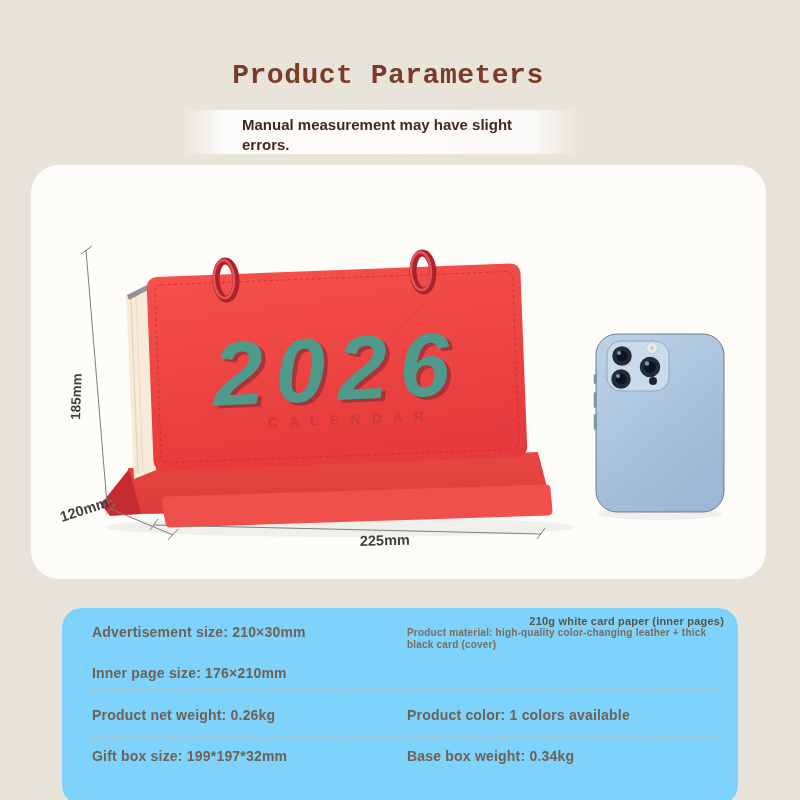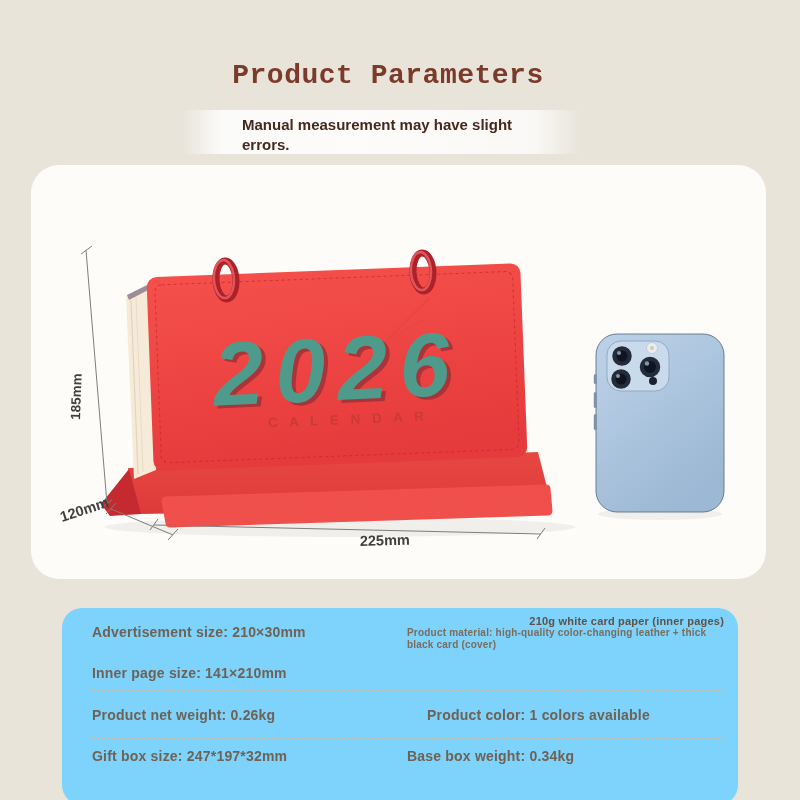--- a/index.html
+++ b/index.html
@@ -39,21 +39,21 @@
   }
   .spec-row{
     display:grid;grid-template-columns:315px 1fr;
     align-items:center;
     margin:0 14px 0 30px;
     border-bottom:1px dashed #C6BBA8;
     box-sizing:border-box;
   }
   .row-1{height:48px;}
   .row-2{height:35px;}
-  .row-3{height:48px;gap:20px;}
+  .row-3{height:48px;}
   .row-4{height:35px;}
   .cell-left{
     font-size:14px;font-weight:700;letter-spacing:.2px;color:#6F6254;
   }
   .cell-right{
     font-size:14px;font-weight:700;letter-spacing:.2px;color:#6F6254;
   }
   .cell-right .right-title{
     text-align:right;
     font-size:11px;font-weight:800;color:#5F5246;line-height:1.1;
@@ -196,23 +196,23 @@
 
 <div class="spec-card">
   <div class="spec-row row-1">
     <div class="cell-left">Advertisement size: 210×30mm</div>
     <div class="cell-right">
       <div class="right-title">210g white card paper (inner pages)</div>
       <div class="right-detail">Product material: high-quality color-changing leather + thick black card (cover)</div>
     </div>
   </div>
   <div class="spec-row row-2">
-    <div class="cell-left">Inner page size: 141×210mm</div>
+    <div class="cell-left">Inner page size: 176×210mm</div>
   </div>
   <div class="spec-row row-3">
     <div class="cell-left">Product net weight: 0.26kg</div>
     <div class="cell-right">Product color: 1 colors available</div>
   </div>
   <div class="spec-row row-4">
-    <div class="cell-left">Gift box size: 247*197*32mm</div>
+    <div class="cell-left">Gift box size: 199*197*32mm</div>
     <div class="cell-right">Base box weight: 0.34kg</div>
   </div>
 </div>
 
 </body></html>

